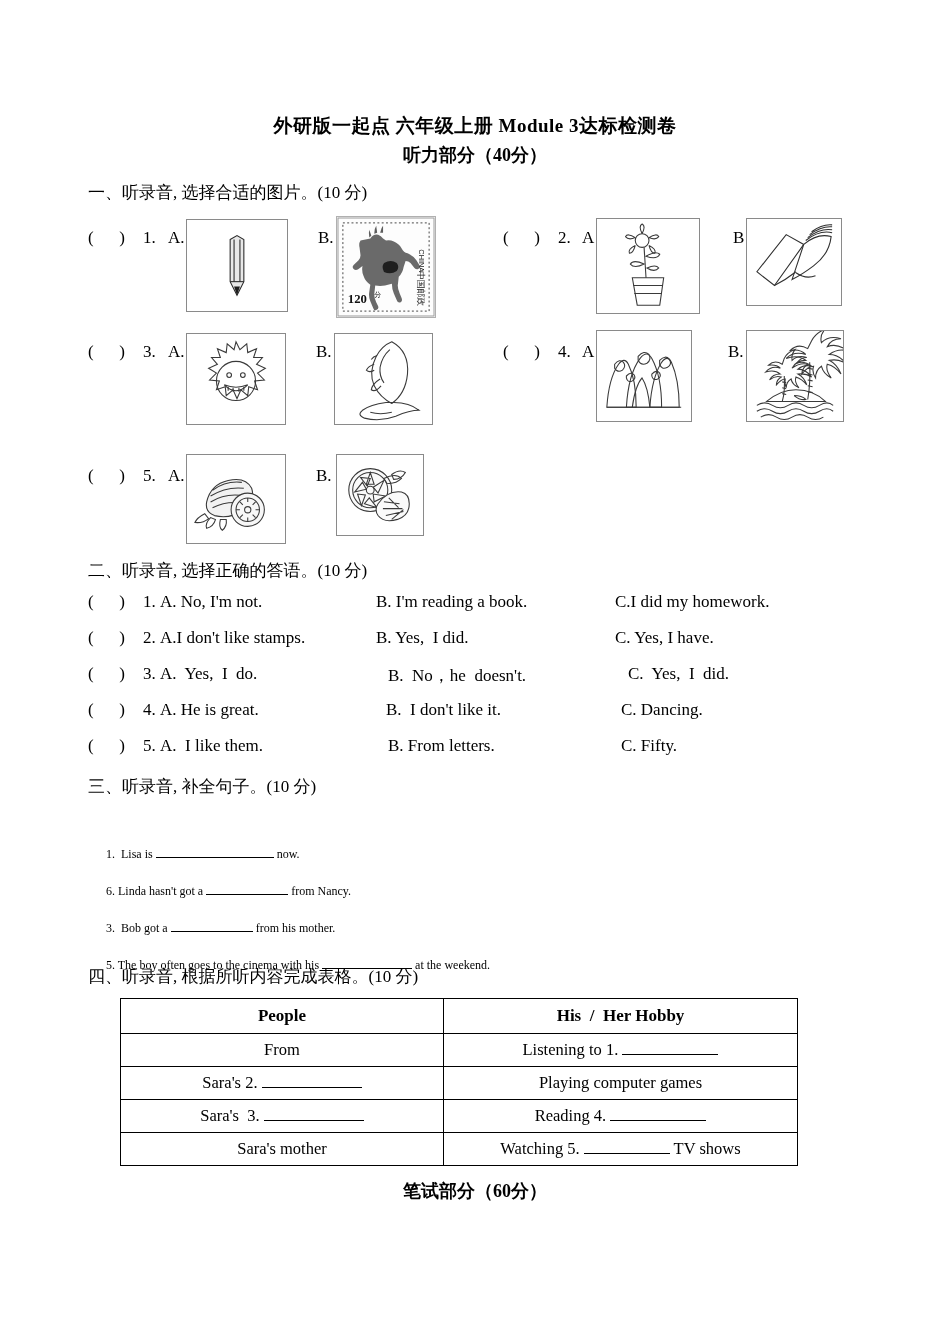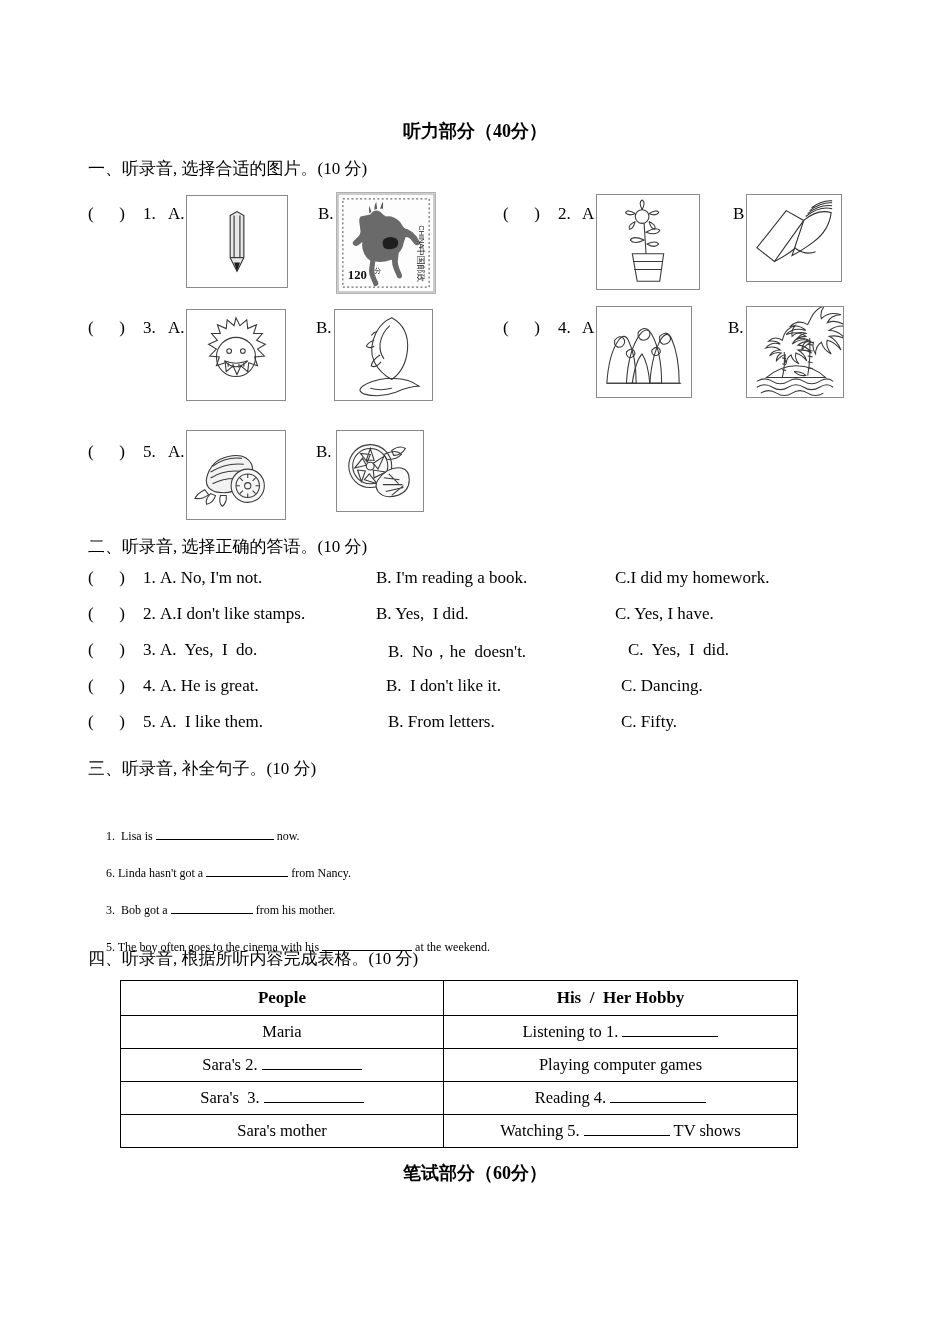--- a/index.html
+++ b/index.html
@@ -131,20 +131,21 @@
     margin-top: 12px;
     line-height: 26px;
   }
 </style>
 </head>
 <body>
 
 <div class="page">
 
   <div class="titles">
+    <div class="doc-title">外研版一起点 六年级上册 Module 3达标检测卷</div>
     <div class="doc-subtitle">听力部分（40分）</div>
   </div>
 
   <div class="section-heading sec1-head">一、听录音, 选择合适的图片。(10 分)</div>
 
   <div class="pic-row" style="margin-top:10px;">
     <span class="qlabel" style="left:0;">(      )</span>
     <span class="qlabel" style="left:55px;">1.</span>
     <span class="optlabel" style="left:80px;">A.</span>
     <div class="picbox" style="left:98px; top:5px; width:102px; height:93px;">
@@ -346,21 +347,21 @@
     </div>
     <div class="choice-line">
       <span class="cpart" style="left:0;">(      )</span>
       <span class="cpart" style="left:55px;">5.</span>
       <span class="cpart" style="left:72px;">A.  I like them.</span>
       <span class="cpart" style="left:300px;">B. From letters.</span>
       <span class="cpart" style="left:533px;">C. Fifty.</span>
     </div>
   </div>
 
-  <div class="section-heading" style="margin-top:10px;">三、听录音, 补全句子。(10 分)</div>
+  <div class="section-heading" style="margin-top:4px;">三、听录音, 补全句子。(10 分)</div>
 
   <div style="margin-top:14px;">
     <div class="fill-line">
       <span>1.  Lisa is </span><span class="blank" style="width:118px;"></span><span> now.</span>
     </div>
     <div class="fill-line">
       <span>6. Linda hasn't got a </span><span class="blank" style="width:82px;"></span><span> from Nancy.</span>
     </div>
     <div class="fill-line">
       <span>3.  Bob got a </span><span class="blank" style="width:82px;"></span><span> from his mother.</span>
@@ -373,21 +374,21 @@
   <div class="section-heading" style="margin-top:6px;">四、听录音, 根据所听内容完成表格。(10 分)</div>
 
   <div class="tbl-wrap">
     <table class="hobby">
       <tbody>
         <tr>
           <td class="head" style="width:314px;">People</td>
           <td class="head">His  /  Her Hobby</td>
         </tr>
         <tr>
-          <td>Maria</td>
+          <td>From</td>
           <td><span>Listening to 1. </span><span class="blank" style="width:96px;"></span></td>
         </tr>
         <tr>
           <td><span>Sara's 2. </span><span class="blank" style="width:100px;"></span></td>
           <td>Playing computer games</td>
         </tr>
         <tr>
           <td><span>Sara's  3. </span><span class="blank" style="width:100px;"></span></td>
           <td><span>Reading 4. </span><span class="blank" style="width:96px;"></span></td>
         </tr>

